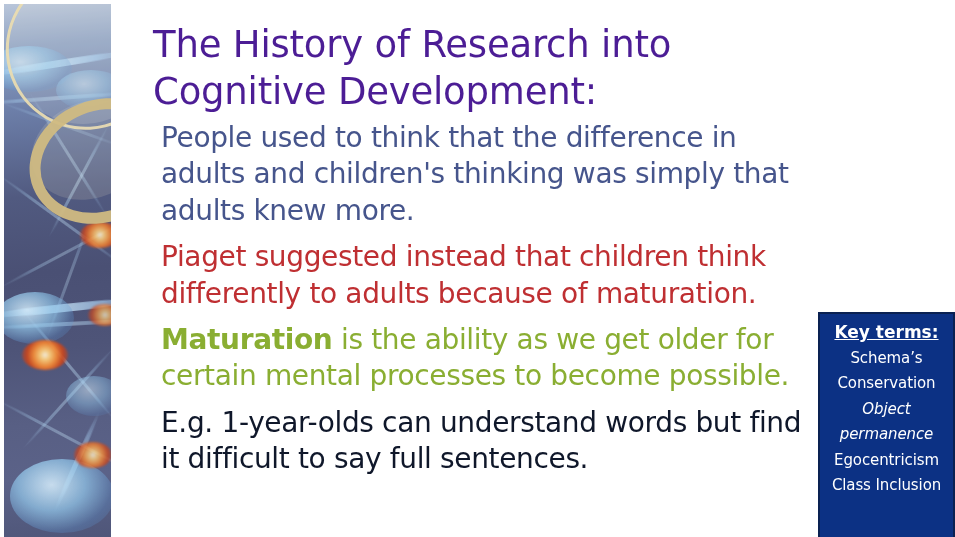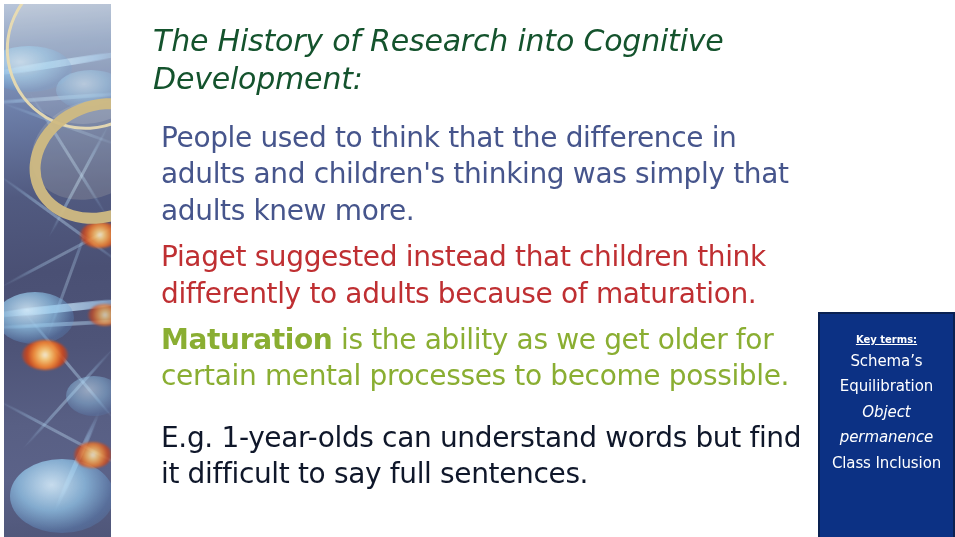--- a/index.html
+++ b/index.html
@@ -77,47 +77,46 @@
     border-radius: 50%;
     background: rgba(225,226,222,0.18);
   }
 
   
   #title {
     position: absolute;
     left: 153px;
     top: 22px;
     width: 660px;
-    color: #14532d;
+    color: #4c1d95;
     font-family: "DejaVu Sans", sans-serif;
-    font-size: 30px;
+    font-size: 37px;
     font-weight: 400;
     line-height: 1.27;
     letter-spacing: -0.2px;
     text-shadow: 1px 1px 0 rgba(255,255,255,0.85);
-    font-style: italic;
   }
 
   
   #body-copy {
     position: absolute;
     left: 161px;
     top: 120px;
     width: 650px;
   }
   .para {
     font-family: "DejaVu Sans", sans-serif;
     font-size: 28px;
     line-height: 1.30;
     margin: 0 0 10px 0;
     letter-spacing: -0.35px;
   }
   .para.p1 { color: #46558c; }
   .para.p2 { color: #bf2f32; }
-  .para.p3 { color: #8aae32; margin-bottom: 25px; }
+  .para.p3 { color: #8aae32; margin-bottom: 10px; }
   .para.p4 { color: #0f172a; margin-bottom: 0; }
   .para .lead {
     font-weight: bold;
   }
 
   
   #key-terms {
     position: absolute;
     left: 818px;
     top: 312px;
@@ -126,26 +125,25 @@
     box-sizing: border-box;
     background: #0c3184;
     border: 2px solid #0a2152;
     padding: 6px 3px 0 3px;
     text-align: center;
     color: #ffffff;
     font-family: "DejaVu Sans", sans-serif;
     overflow: hidden;
   }
   #key-terms-title {
-    font-size: 10px;
+    font-size: 17px;
     font-weight: bold;
     text-decoration: underline;
     line-height: 1.45;
     margin-bottom: 1px;
-    margin-top: 13px;
   }
   .kt-item {
     font-size: 15px;
     line-height: 1.70;
     white-space: nowrap;
     letter-spacing: -0.1px;
   }
   .kt-item.wrap { white-space: normal; font-style: italic; }
 </style>
 </head>
@@ -193,18 +191,19 @@
   <div id="body-copy">
     <p class="para p1">People used to think that the difference in adults and children's thinking was simply that adults knew more.</p>
     <p class="para p2">Piaget suggested instead that children think differently to adults because of maturation.</p>
     <p class="para p3"><span class="lead">Maturation</span><span> is the ability as we get older for certain mental processes to become possible.</span></p>
     <p class="para p4">E.g. 1-year-olds can understand words but find it difficult to say full sentences.</p>
   </div>
 
   <div id="key-terms">
     <div id="key-terms-title">Key terms:</div>
     <div class="kt-item">Schema’s</div>
-    <div class="kt-item">Equilibration</div>
+    <div class="kt-item">Conservation</div>
     <div class="kt-item wrap">Object permanence</div>
+    <div class="kt-item">Egocentricism</div>
     <div class="kt-item">Class Inclusion</div>
   </div>
 
 </div>
 
 </body></html>

